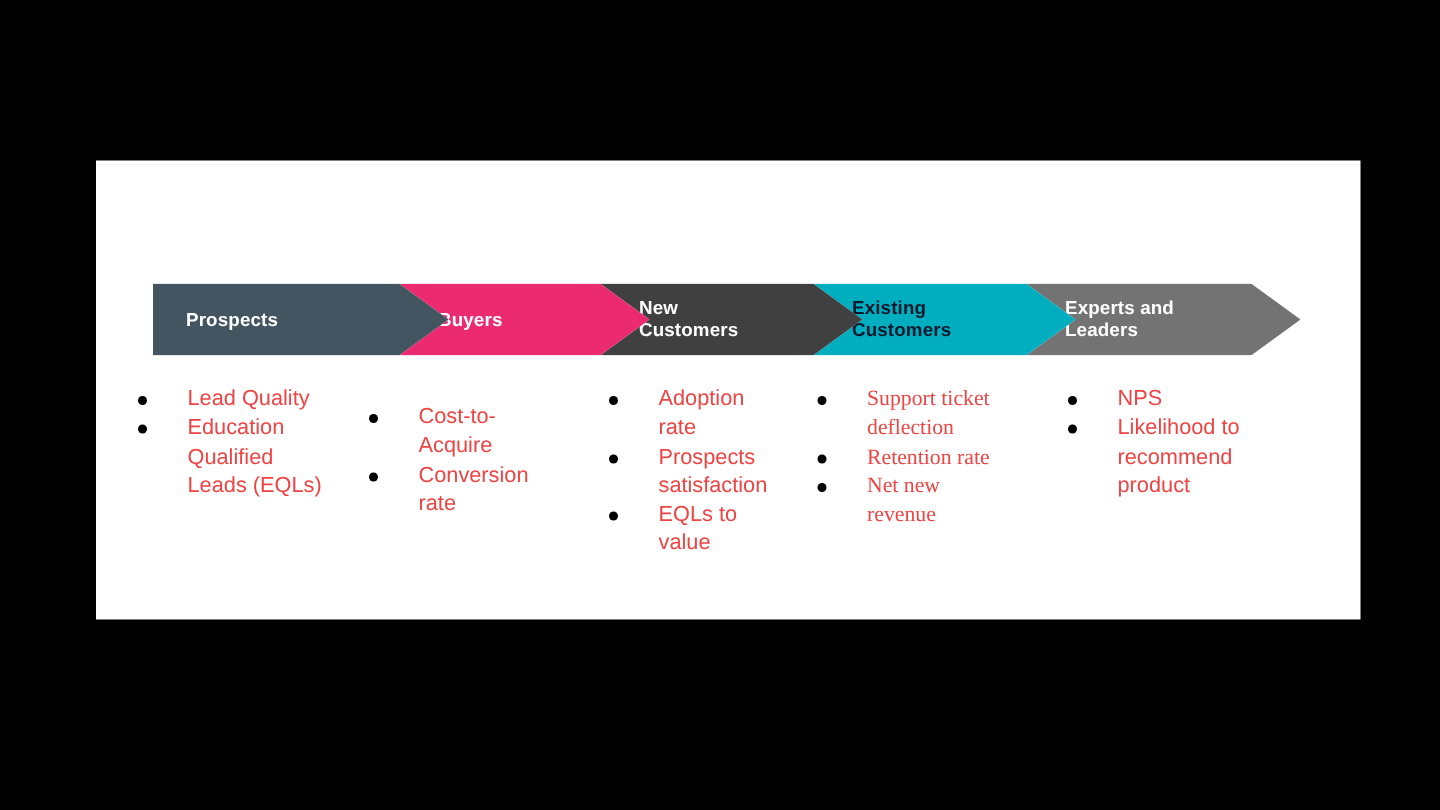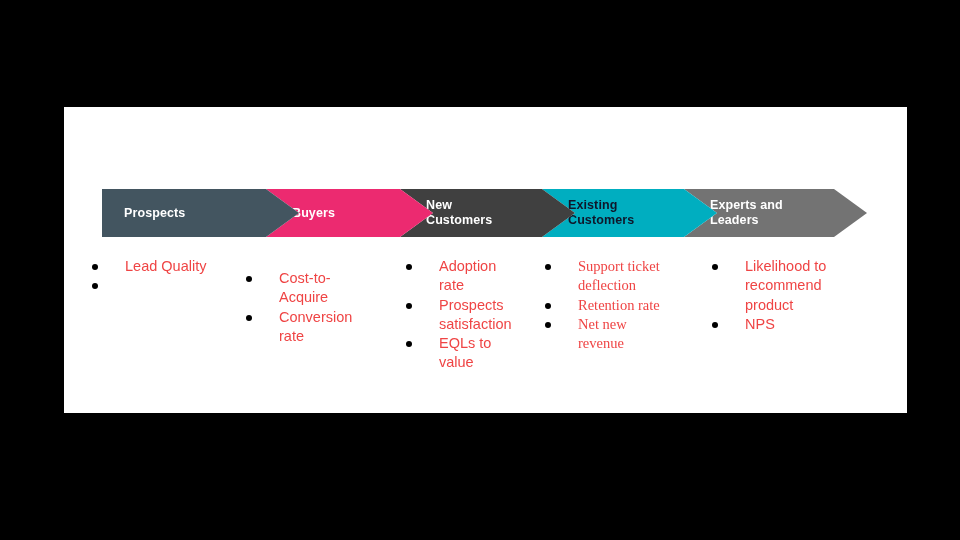--- a/index.html
+++ b/index.html
@@ -137,20 +137,21 @@
     <div id="metrics-row">
 
     <div class="metric-column" style="left: 28px; top: 0px; width: 128px;">
           <ul class="metric-list">
             <li class="metric-item">
               <span class="bullet-dot"></span>
               <span class="metric-text">Lead Quality</span>
             </li>
             <li class="metric-item">
               <span class="bullet-dot"></span>
+              <span class="metric-text">Education Qualified Leads (EQLs)</span>
             </li>
           </ul>
         </div>
         <div class="metric-column" style="left: 182px; top: 12px; width: 128px;">
           <ul class="metric-list">
             <li class="metric-item">
               <span class="bullet-dot"></span>
               <span class="metric-text">Cost-to-Acquire</span>
             </li>
             <li class="metric-item">
@@ -188,24 +189,24 @@
             <li class="metric-item">
               <span class="bullet-dot"></span>
               <span class="metric-text">Net new revenue</span>
             </li>
           </ul>
         </div>
         <div class="metric-column" style="left: 648px; top: 0px; width: 120px;">
           <ul class="metric-list">
             <li class="metric-item">
               <span class="bullet-dot"></span>
+              <span class="metric-text">NPS</span>
+            </li>
+            <li class="metric-item">
+              <span class="bullet-dot"></span>
               <span class="metric-text">Likelihood to recommend product</span>
-            </li>
-            <li class="metric-item">
-              <span class="bullet-dot"></span>
-              <span class="metric-text">NPS</span>
             </li>
           </ul>
         </div>
       </div>
 
   </div>
 </div>
 
 </body></html>

